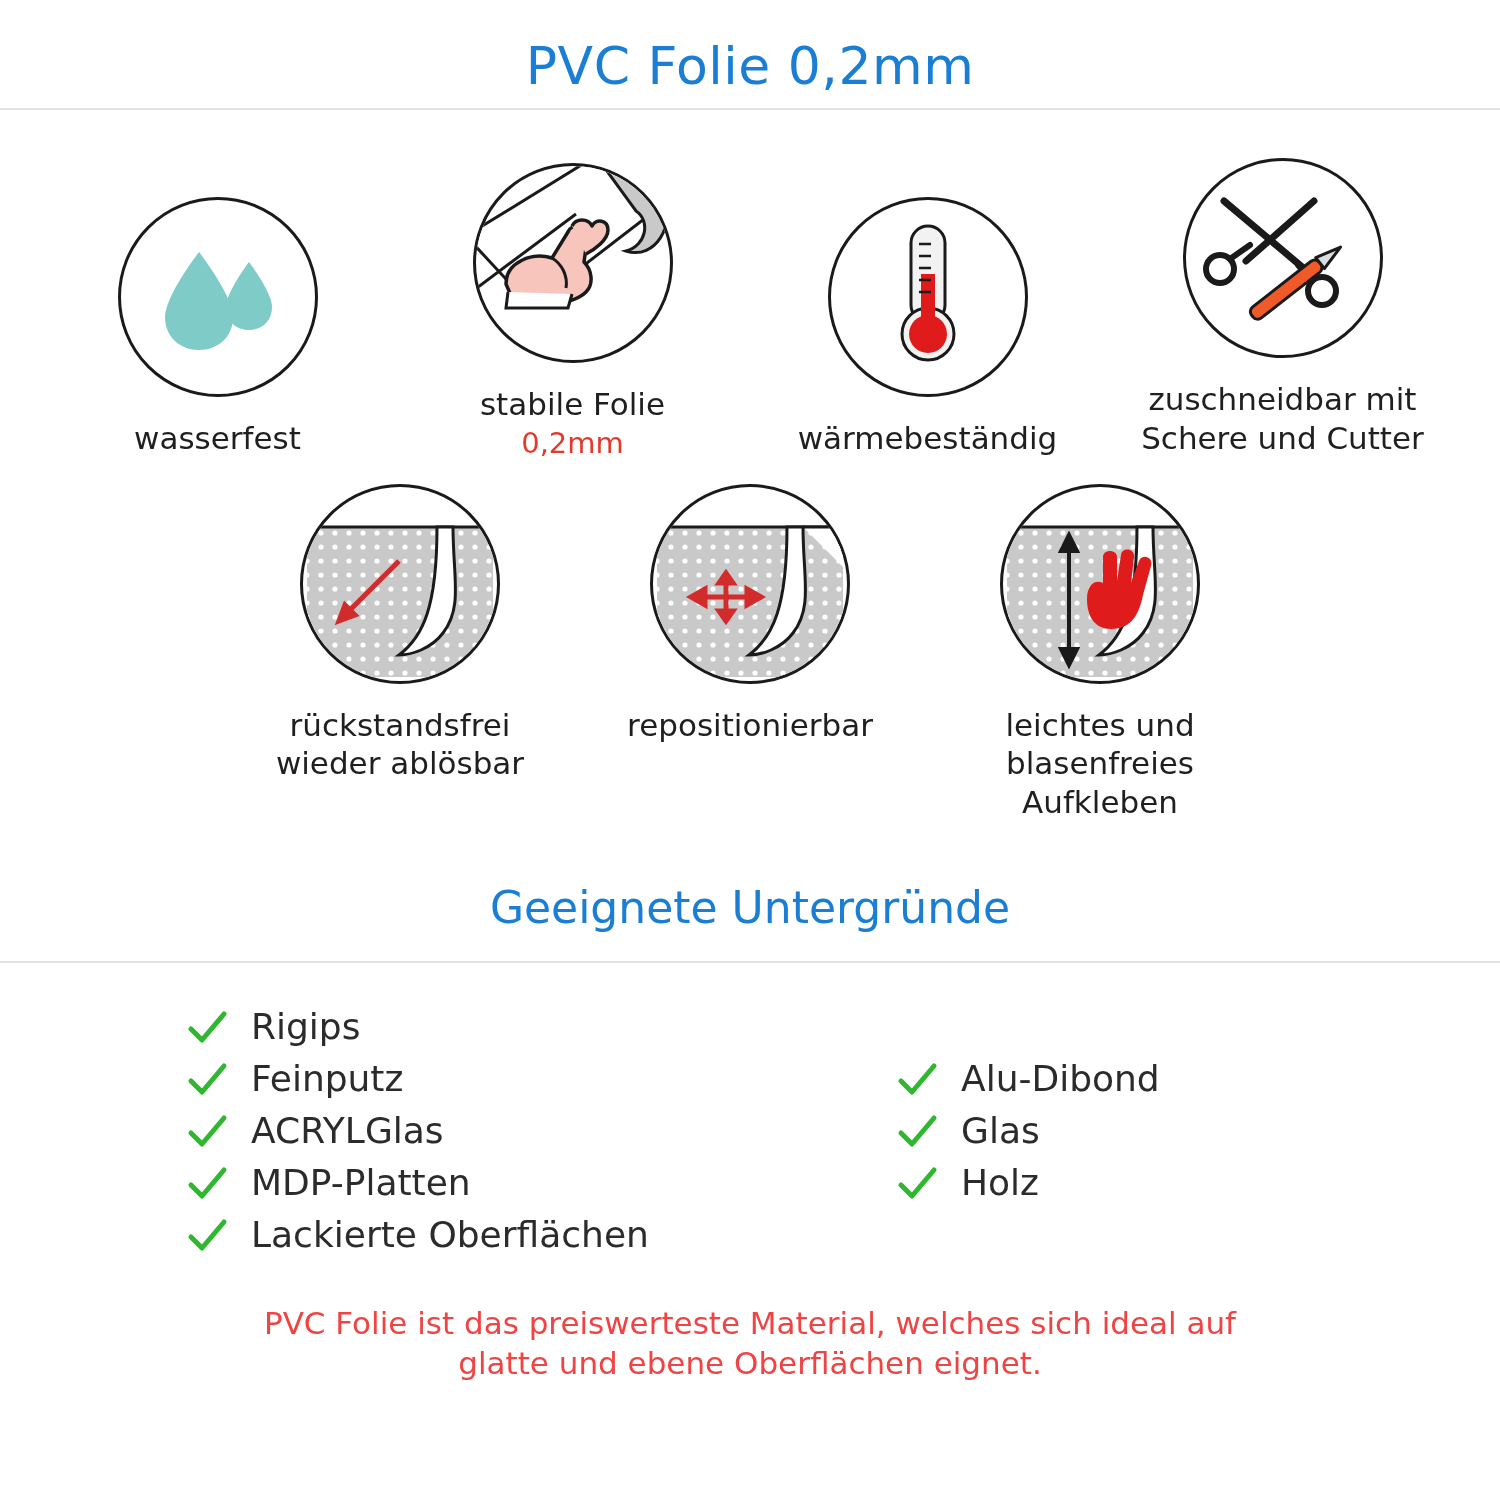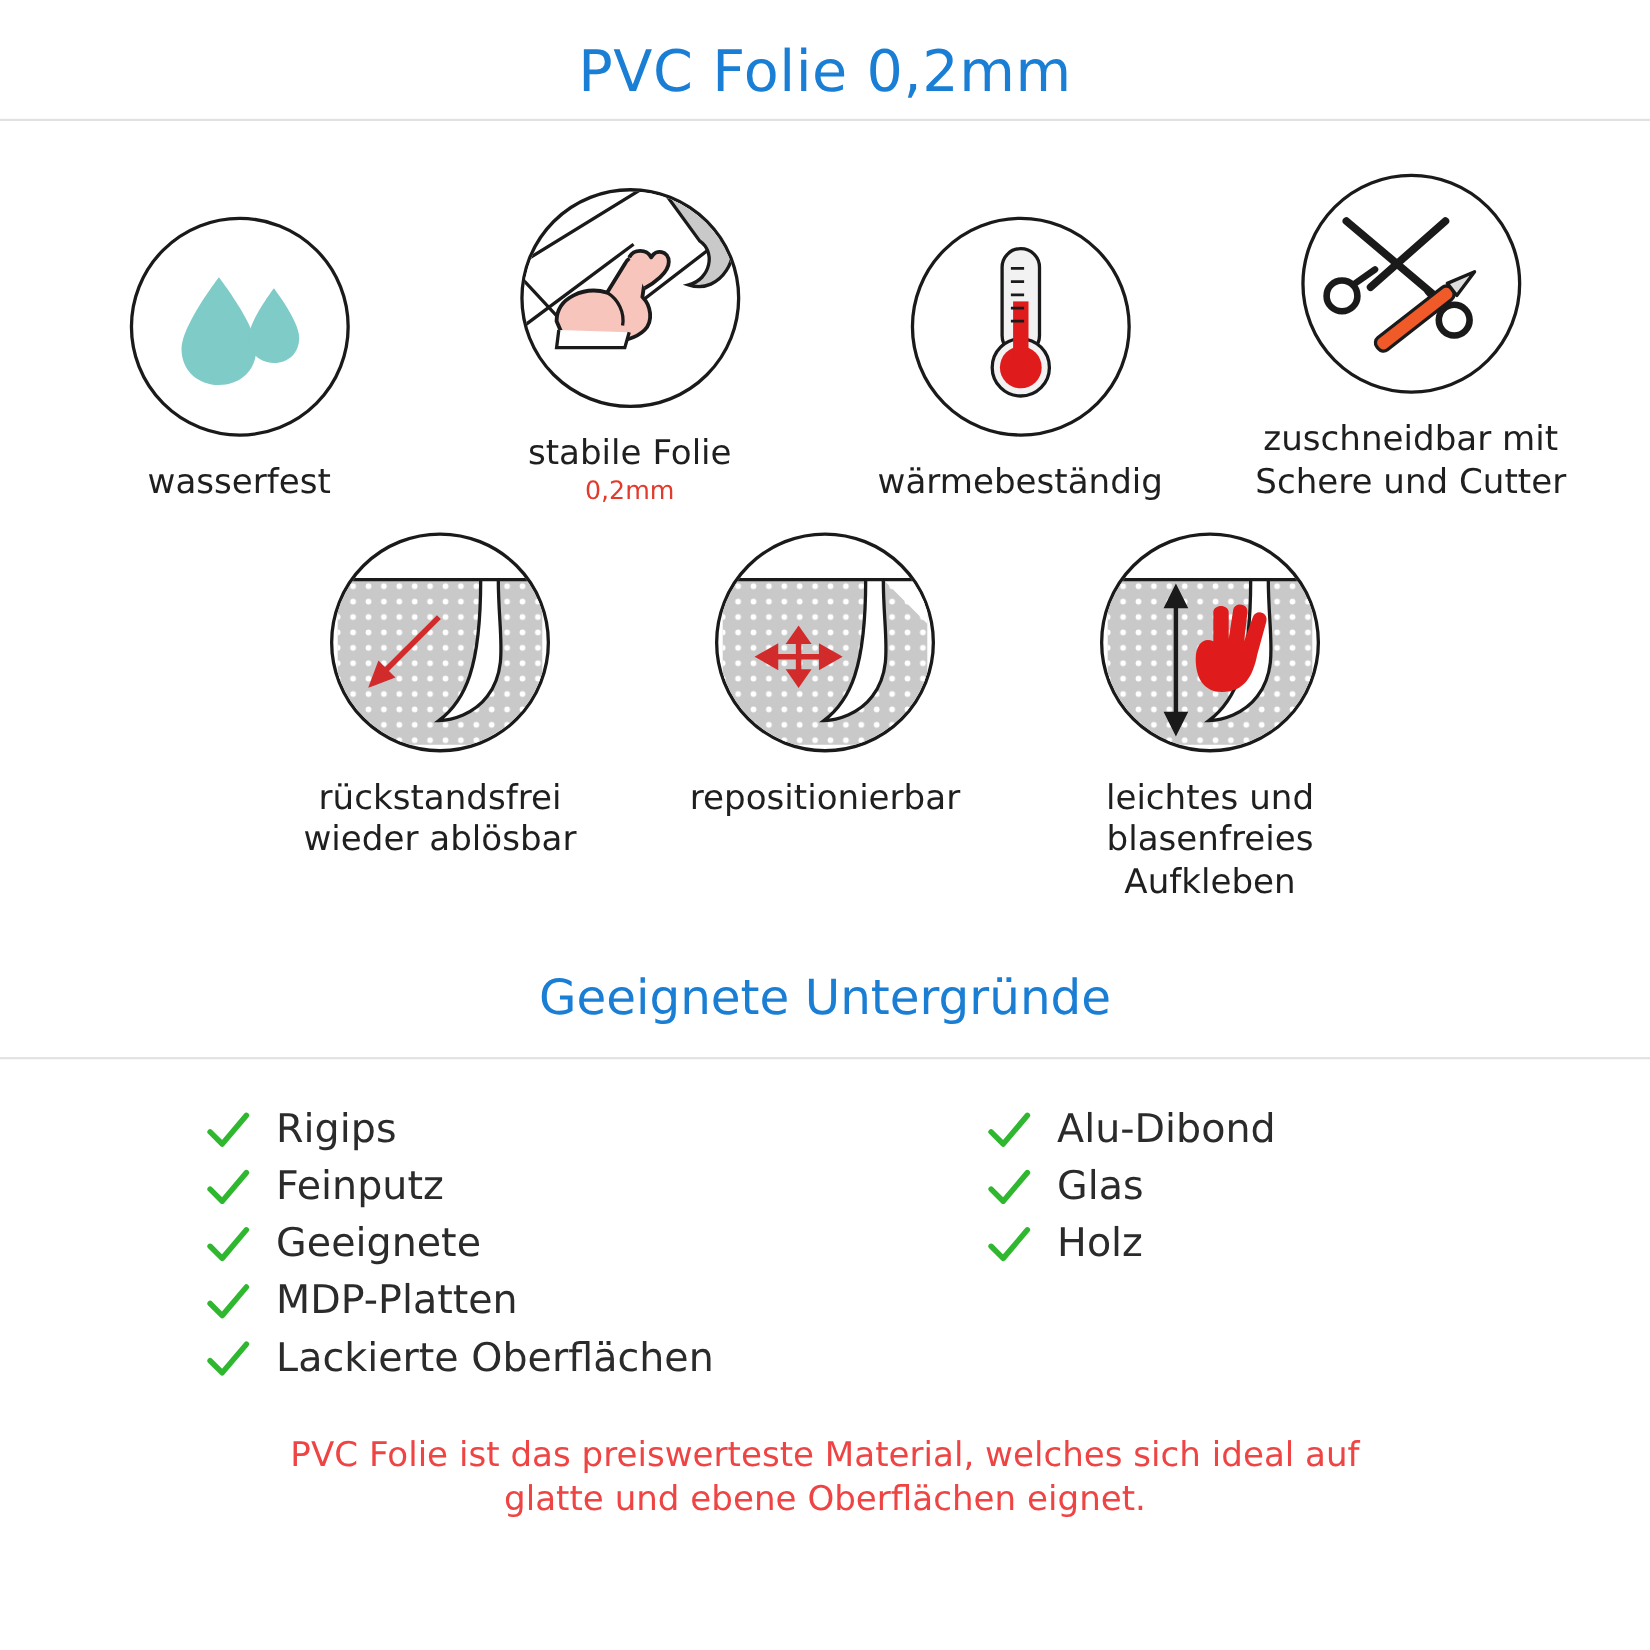--- a/index.html
+++ b/index.html
@@ -71,40 +71,41 @@
     margin-top: 22px;
     text-align: center;
     font-size: 31px;
     line-height: 1.25;
     color: #1f1f1f;
     max-width: 330px;
   }
   .feature-sub {
     margin-top: 2px;
     text-align: center;
-    font-size: 23px;
+    font-size: 29px;
     color: #e23b2e;
   }
 
   
   .section-title {
     text-align: center;
     color: #1a7fd4;
     font-size: 44px;
     font-weight: 400;
     padding-top: 60px;
     padding-bottom: 28px;
   }
 
   
   .substrates {
     display: flex;
     justify-content: center;
     padding-top: 42px;
     gap: 90px;
+    align-items: center;
   }
   .sub-col {
     display: flex;
     flex-direction: column;
     gap: 8px;
     width: 620px;
   }
   .sub-col.right { width: 420px; }
   .sub-item {
     display: flex;
@@ -303,21 +304,21 @@
     <div class="sub-item">
       <svg class="check" viewBox="0 0 44 44">
           <path d="M6 24 L17 35 L39 9" fill="none" stroke="#2fb82f" stroke-width="5" stroke-linecap="round" stroke-linejoin="round"></path>
         </svg>
       <span>Feinputz</span>
     </div>
     <div class="sub-item">
       <svg class="check" viewBox="0 0 44 44">
           <path d="M6 24 L17 35 L39 9" fill="none" stroke="#2fb82f" stroke-width="5" stroke-linecap="round" stroke-linejoin="round"></path>
         </svg>
-      <span>Geeignete</span>
+      <span>ACRYLGlas</span>
     </div>
     <div class="sub-item">
       <svg class="check" viewBox="0 0 44 44">
           <path d="M6 24 L17 35 L39 9" fill="none" stroke="#2fb82f" stroke-width="5" stroke-linecap="round" stroke-linejoin="round"></path>
         </svg>
       <span>MDP-Platten</span>
     </div>
     <div class="sub-item">
       <svg class="check" viewBox="0 0 44 44">
           <path d="M6 24 L17 35 L39 9" fill="none" stroke="#2fb82f" stroke-width="5" stroke-linecap="round" stroke-linejoin="round"></path>

